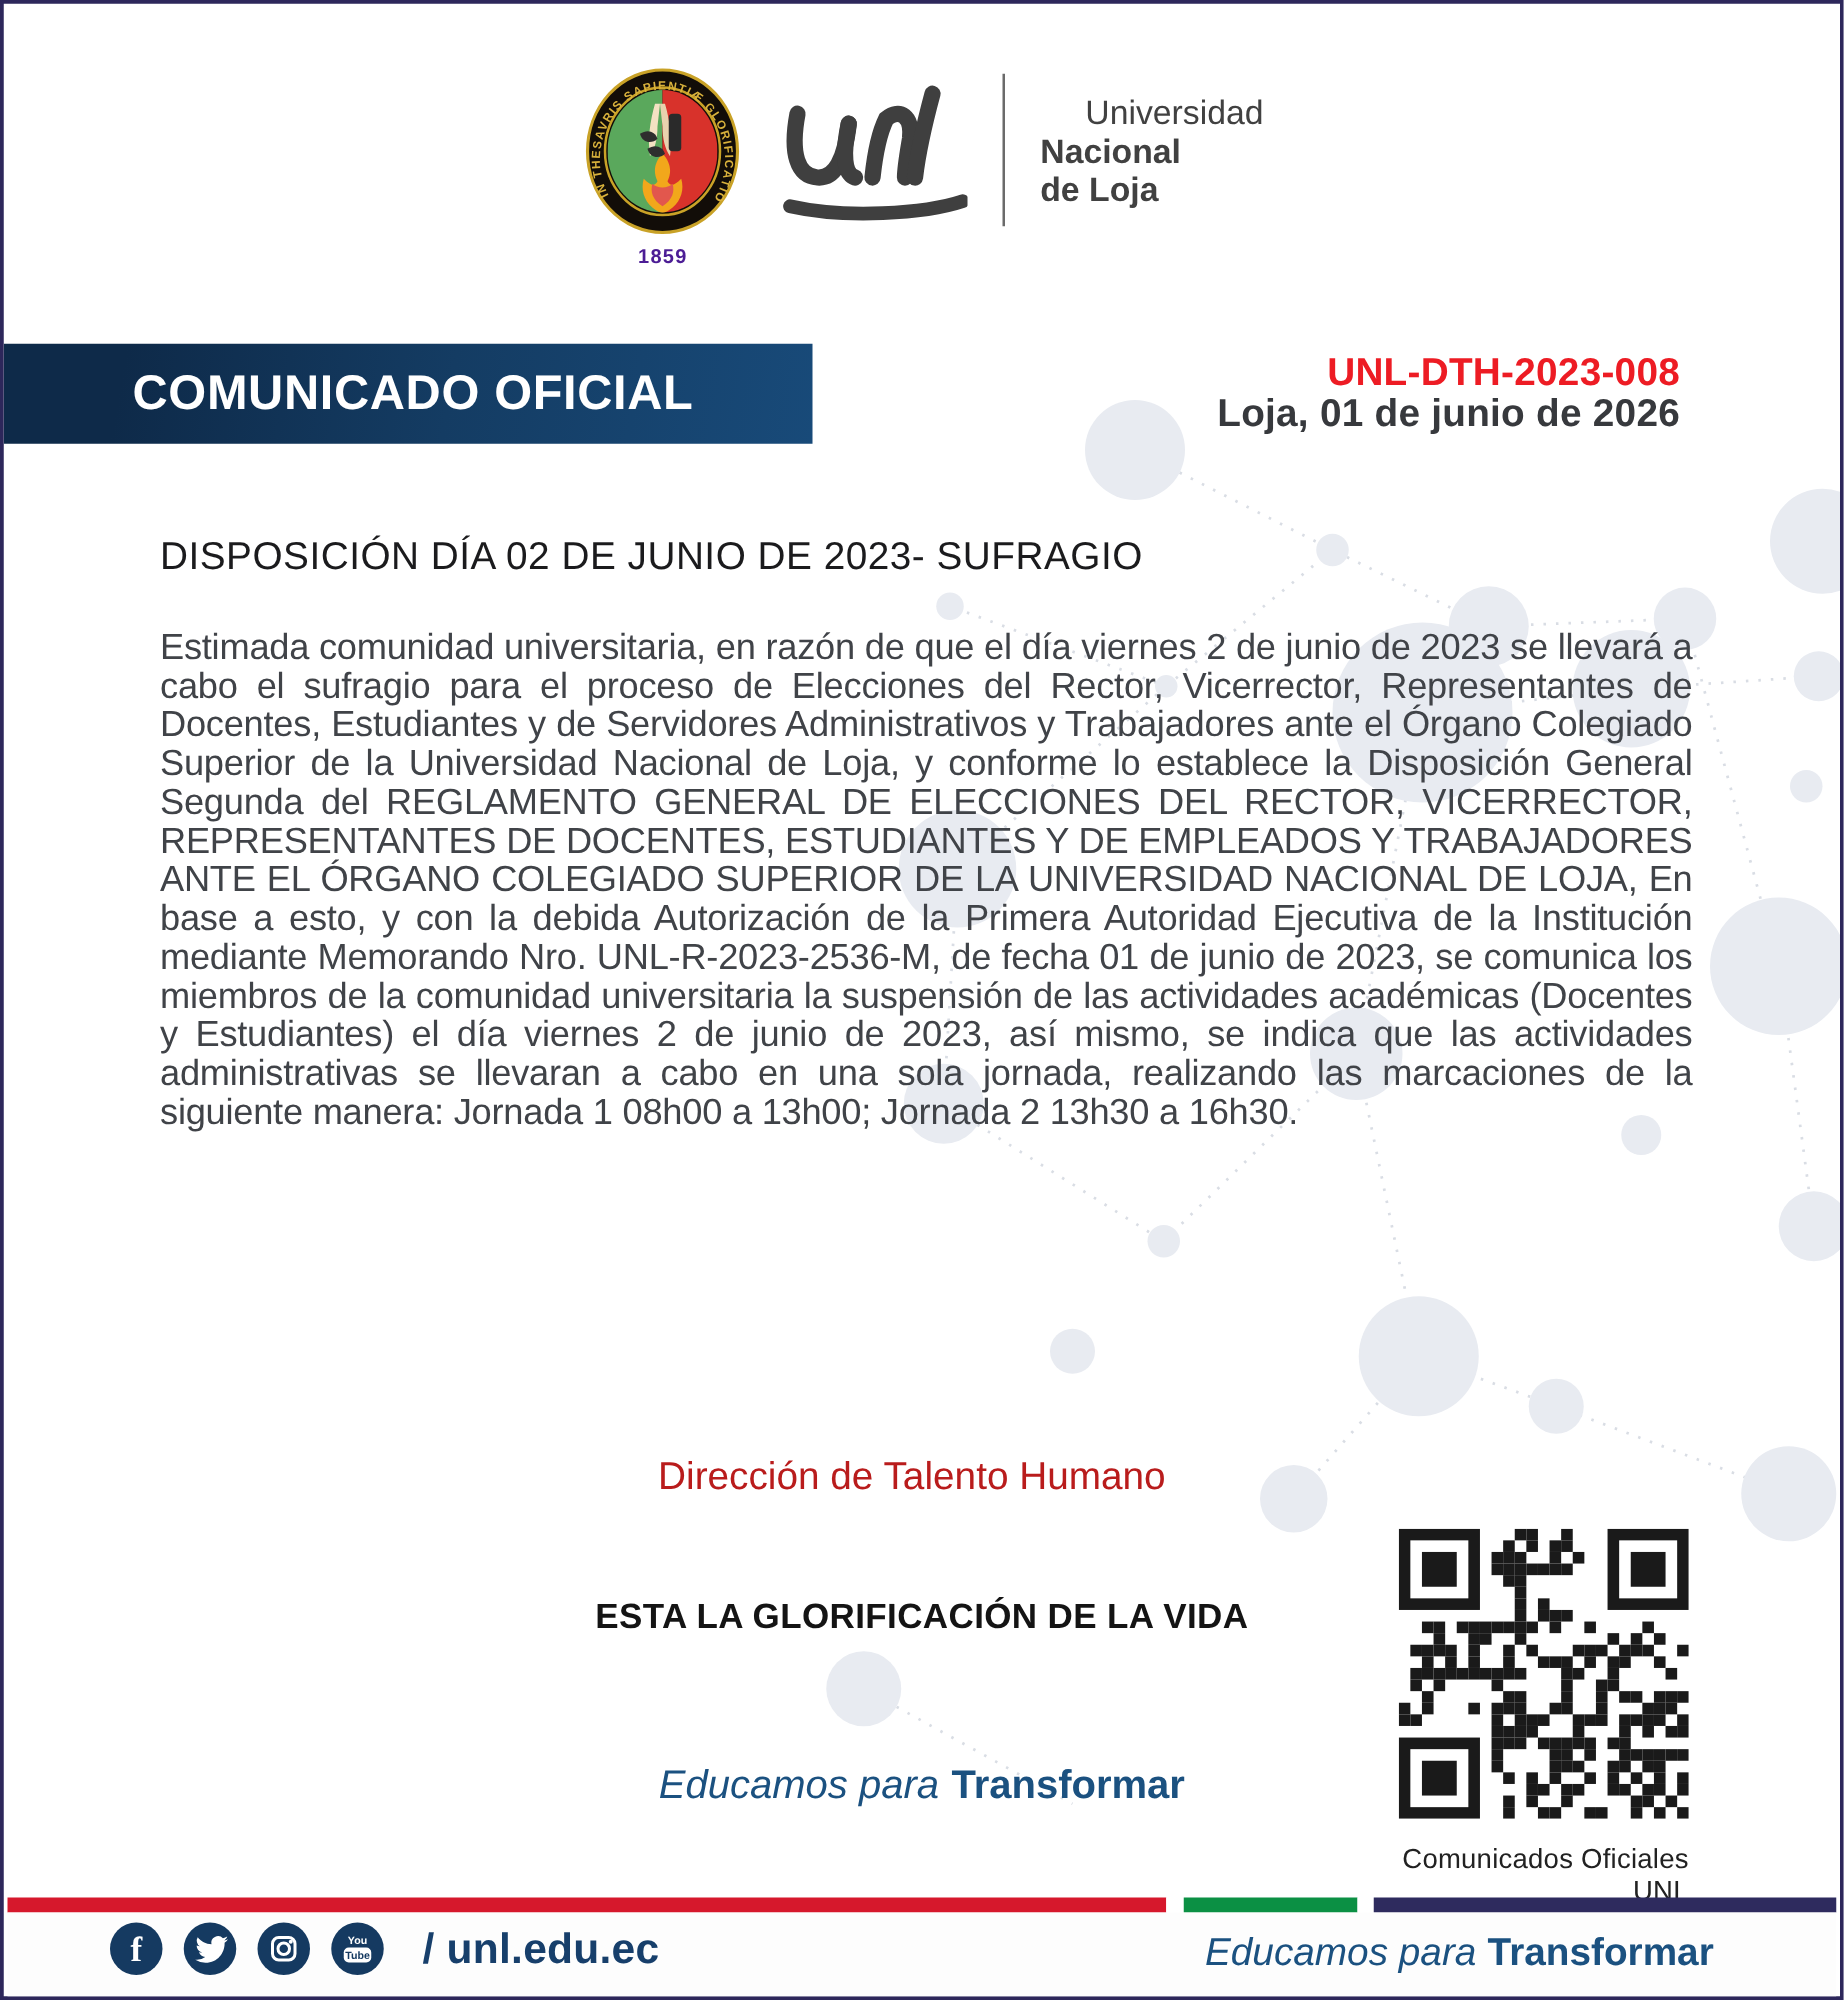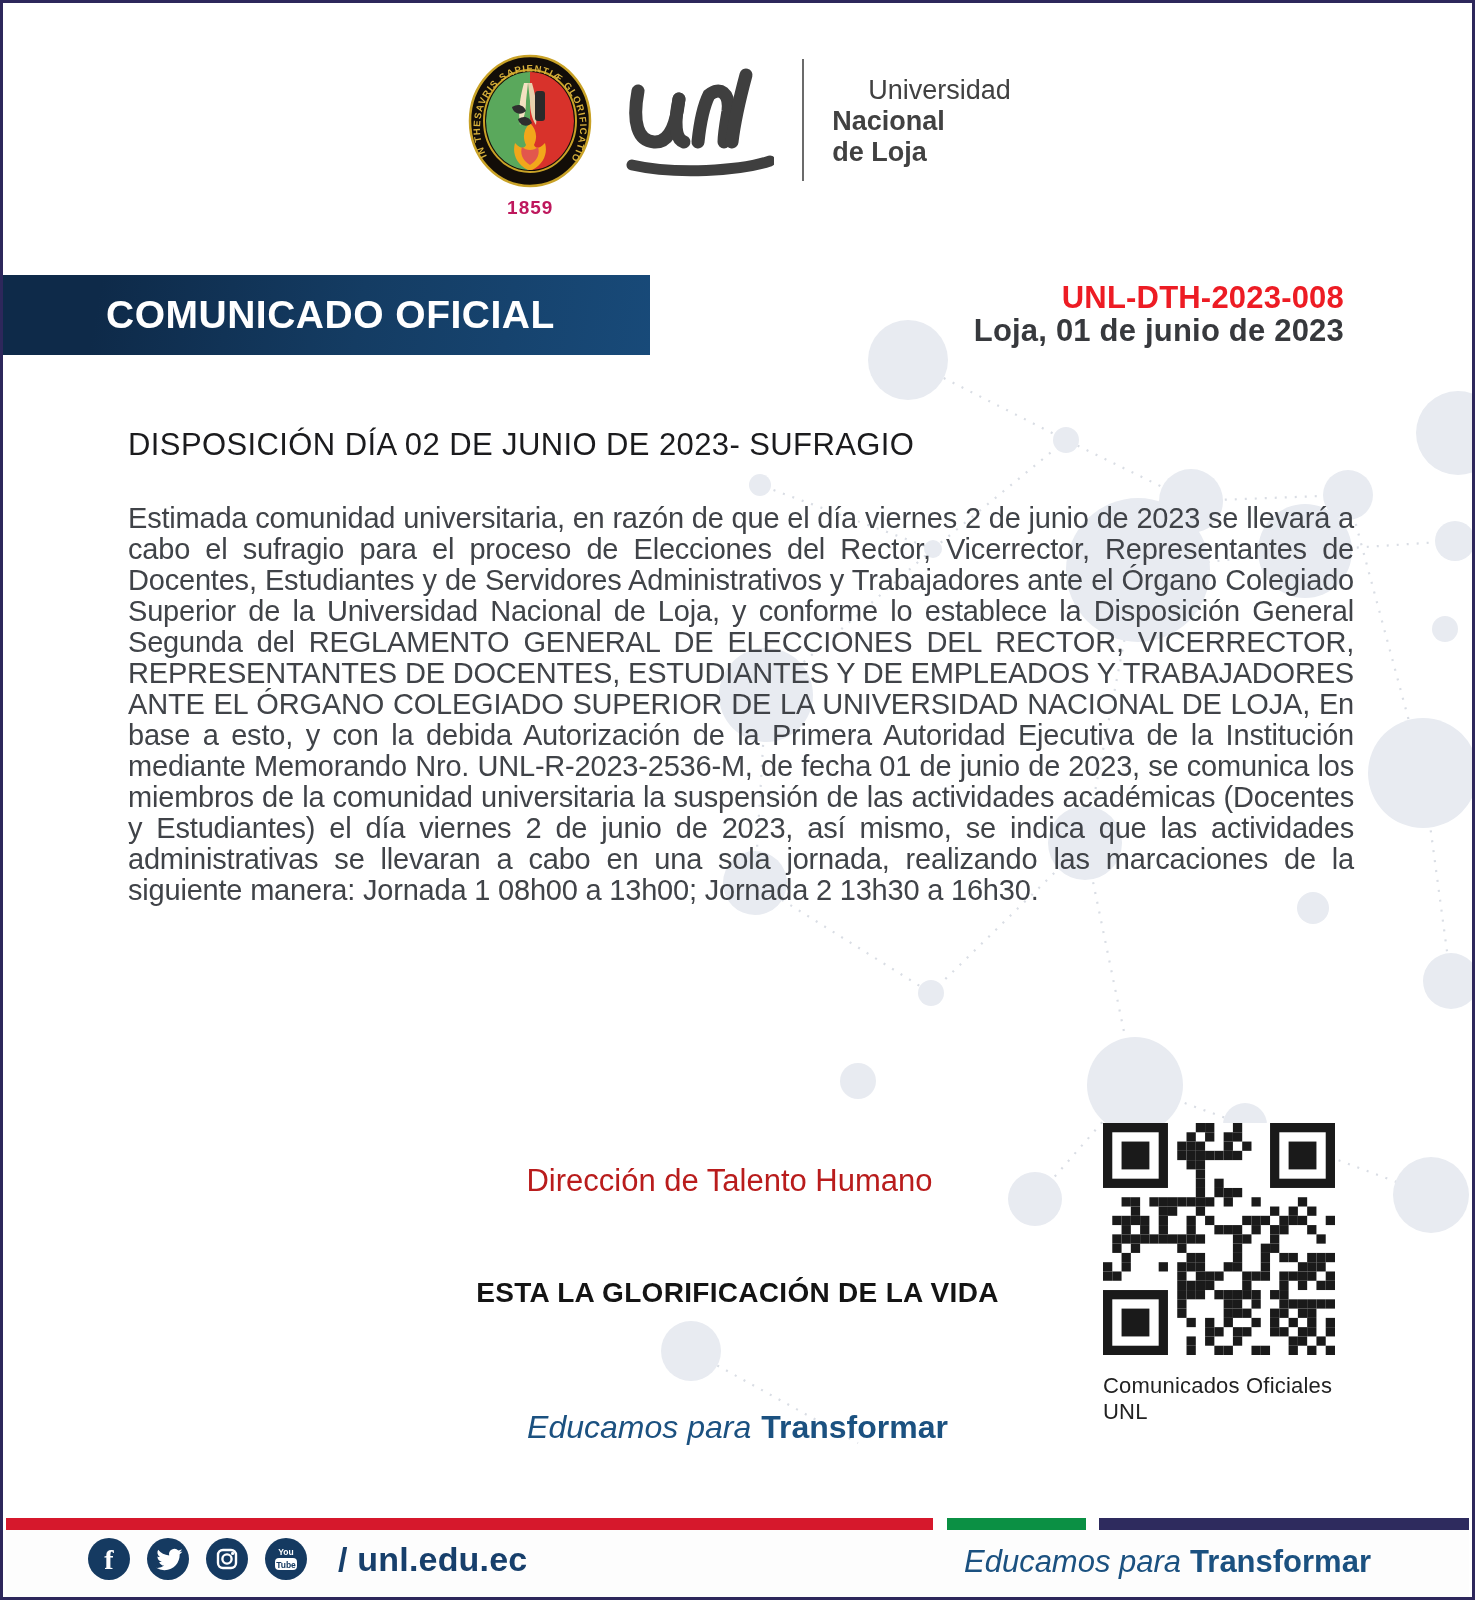--- a/index.html
+++ b/index.html
@@ -7,21 +7,21 @@
     position:relative;width:1475px;height:1600px;box-sizing:border-box;
     border:3px solid #2d275b;background:#ffffff;overflow:hidden;
     font-family:"Liberation Sans",sans-serif;
   }
   
   .bg-pattern{position:absolute;inset:0;pointer-events:none;}
 
   
   .logo-row{position:absolute;top:50px;left:0;width:100%;display:flex;justify-content:center;align-items:flex-start;gap:28px;}
   .seal-wrap{display:flex;flex-direction:column;align-items:center;width:132px;}
-  .seal-year{margin-top:2px;font-size:19px;font-weight:700;color:#be185d;letter-spacing:1px;}
+  .seal-year{margin-top:2px;font-size:16px;font-weight:700;color:#4c1d95;letter-spacing:1px;}
   .unl-script{margin-top:12px;}
   .logo-divider{width:2px;height:122px;background:#6b6b6b;margin-top:6px;}
   .org-name{margin-top:22px;color:#414141;font-size:27px;line-height:31px;}
   .org-name .l1{font-weight:400;margin-left:36px;}
   .org-name .l2,.org-name .l3{font-weight:700;}
 
   
   .banner{
     position:absolute;left:0;top:272px;width:647px;height:80px;
     background:linear-gradient(100deg,#0e2a49 15%,#143c63 55%,#184a79 100%);
@@ -39,21 +39,21 @@
     color:#404348;font-size:29px;line-height:31px;text-align:justify;letter-spacing:-0.2px;
   }
   .signature{position:absolute;left:0;top:1160px;width:100%;text-align:center;color:#b91c1c;font-size:31px;}
   .signature-inner{display:inline-block;transform:translateX(-8px);}
   .motto{position:absolute;left:0;top:1272px;width:100%;text-align:center;color:#141414;font-weight:700;font-size:28px;line-height:36px;letter-spacing:.3px;}
   .slogan-mid{position:absolute;left:0;top:1406px;width:100%;text-align:center;font-size:32px;color:#1b5180;}
   .slogan-mid .it{font-style:italic;font-weight:400;margin-right:10px;}
   .slogan-mid .bd{font-weight:700;}
 
   
-  .qr-block{position:absolute;left:1100px;top:1120px;width:248px;text-align:left;}
+  .qr-block{position:absolute;left:1100px;top:1220px;width:248px;text-align:right;}
   .qr-box{width:232px;height:232px;margin:0 auto;background:#fff;}
   .qr-caption{margin-top:14px;font-size:22px;color:#222;letter-spacing:.2px;}
 
   
   .stripe-row{position:absolute;left:3px;right:3px;top:1515px;height:12px;display:flex;}
   .stripe-red{width:927px;background:#d6182c;}
   .stripe-gap1{width:14px;background:#fff;}
   .stripe-green{width:139px;background:#0b9044;}
   .stripe-gap2{width:13px;background:#fff;}
   .stripe-navy{flex:1;background:#2e2b5e;}
@@ -160,21 +160,21 @@
       <div class="l3">de Loja</div>
     </div>
   </div>
 
   <div class="banner">
     <span>COMUNICADO OFICIAL</span>
   </div>
 
   <div class="ref-block">
     <div class="ref-code">UNL-DTH-2023-008</div>
-    <div class="ref-date">Loja, 01 de junio de 2023</div>
+    <div class="ref-date">Loja, 01 de junio de 2026</div>
   </div>
 
   <div class="doc-heading">DISPOSICIÓN DÍA 02 DE JUNIO DE 2023- SUFRAGIO</div>
 
   <div class="doc-body">Estimada comunidad universitaria, en razón de que el día viernes 2 de junio de 2023 se llevará a cabo el sufragio para el proceso de Elecciones del Rector, Vicerrector, Representantes de Docentes, Estudiantes y de Servidores Administrativos y Trabajadores ante el Órgano Colegiado Superior de la Universidad Nacional de Loja, y conforme lo establece la Disposición General Segunda del REGLAMENTO GENERAL DE ELECCIONES DEL RECTOR, VICERRECTOR, REPRESENTANTES DE DOCENTES, ESTUDIANTES Y DE EMPLEADOS Y TRABAJADORES ANTE EL ÓRGANO COLEGIADO SUPERIOR DE LA UNIVERSIDAD NACIONAL DE LOJA, En base a esto, y con la debida Autorización de la Primera Autoridad Ejecutiva de la Institución mediante Memorando Nro. UNL-R-2023-2536-M, de fecha 01 de junio de 2023, se comunica los miembros de la comunidad universitaria la suspensión de las actividades académicas (Docentes y Estudiantes) el día viernes 2 de junio de 2023, así mismo, se indica que las actividades administrativas se llevaran a cabo en una sola jornada, realizando las marcaciones de la siguiente manera: Jornada 1 08h00 a 13h00; Jornada 2 13h30 a 16h30.</div>
 
   <div class="signature">
     <span class="signature-inner">Dirección de Talento Humano</span>
   </div>
 

